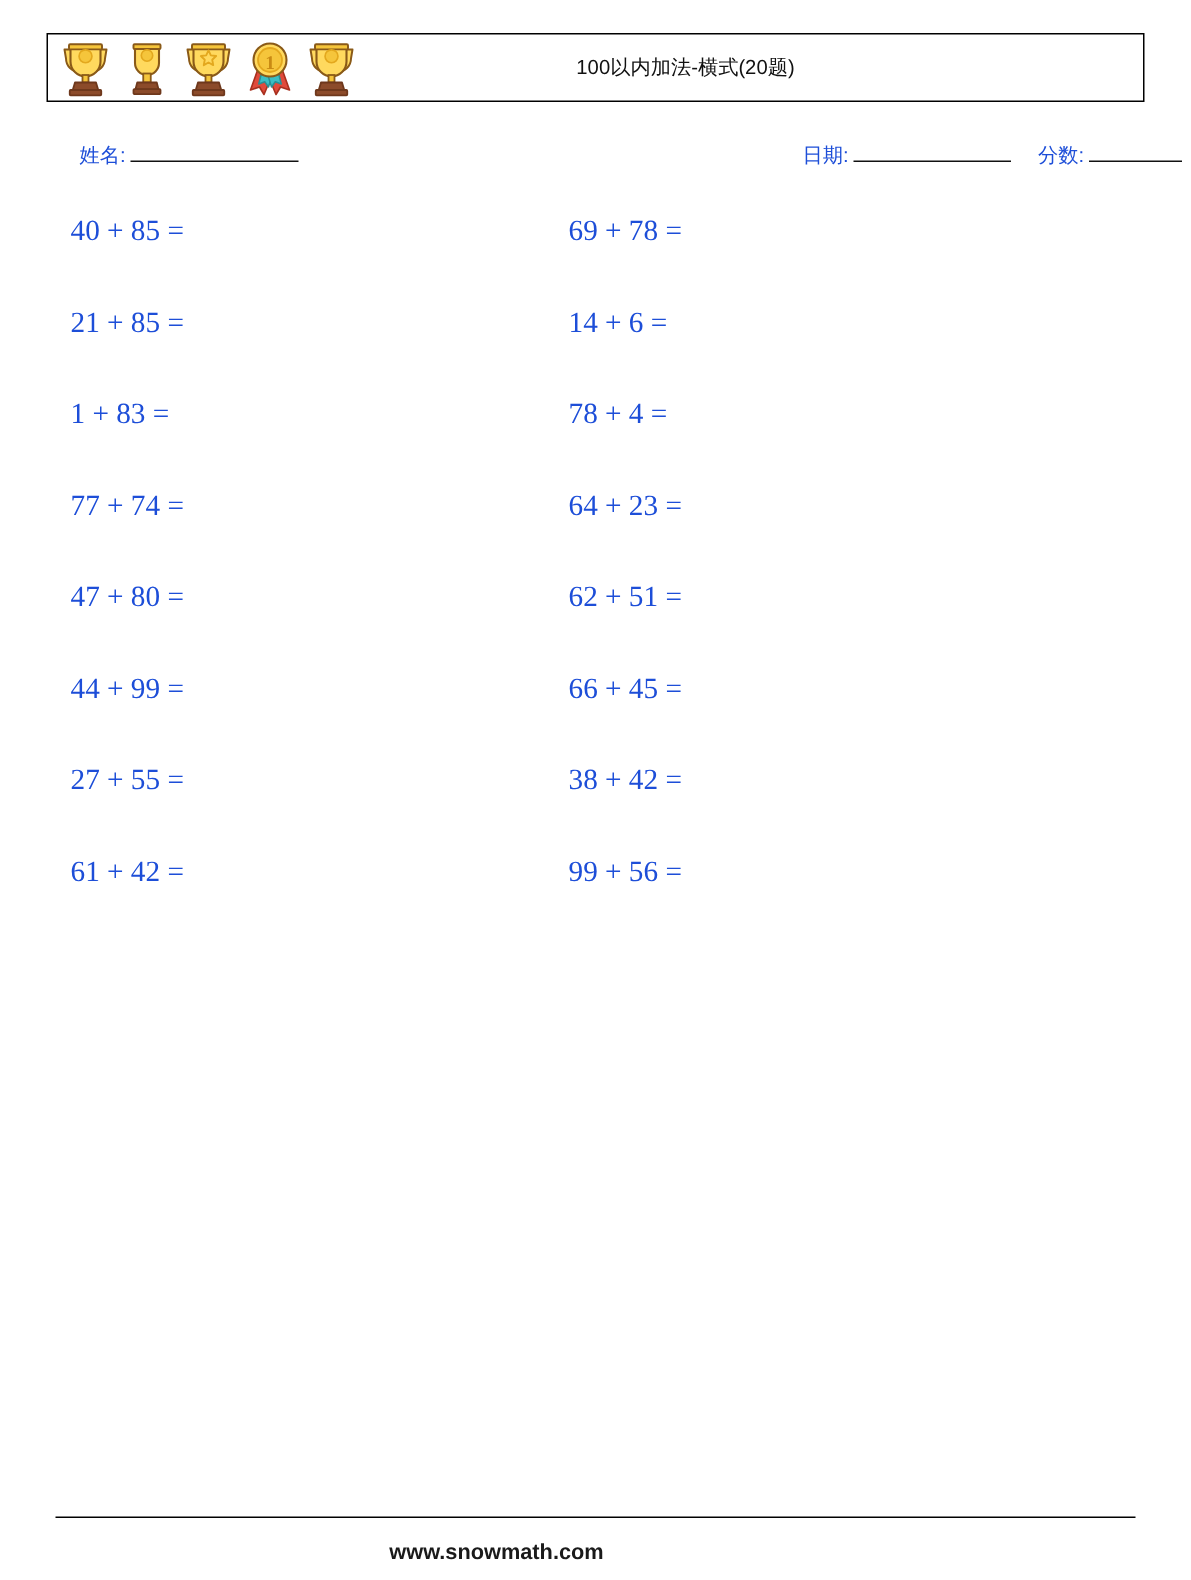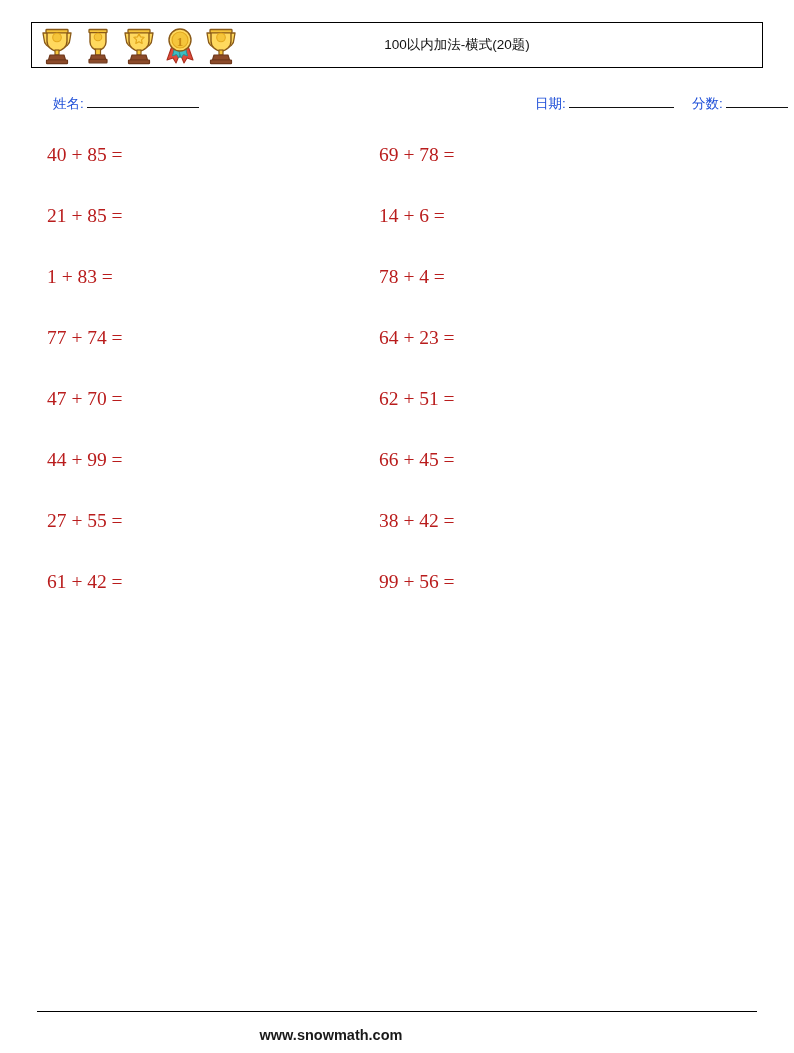--- a/index.html
+++ b/index.html
@@ -96,21 +96,21 @@
   }
   .problem-row {
     position: relative;
     height: 61px;
   }
   .problem {
     position: absolute;
     top: 0;
     font-family: "Liberation Serif", "DejaVu Serif", serif;
     font-size: 19.5px;
-    color: #b91c1c;
+    color: #1d4ed8;
     white-space: nowrap;
     line-height: 30px;
   }
   .col-left  { left: 47px;  }
   .col-right { left: 379px; }
 
   
   #footer-rule {
     position: absolute;
     left: 37px;
@@ -225,21 +225,21 @@
   </div>
   <div class="problem-row">
     <div class="problem col-left">1 + 83 =</div>
     <div class="problem col-right">78 + 4 =</div>
   </div>
   <div class="problem-row">
     <div class="problem col-left">77 + 74 =</div>
     <div class="problem col-right">64 + 23 =</div>
   </div>
   <div class="problem-row">
-    <div class="problem col-left">47 + 70 =</div>
+    <div class="problem col-left">47 + 80 =</div>
     <div class="problem col-right">62 + 51 =</div>
   </div>
   <div class="problem-row">
     <div class="problem col-left">44 + 99 =</div>
     <div class="problem col-right">66 + 45 =</div>
   </div>
   <div class="problem-row">
     <div class="problem col-left">27 + 55 =</div>
     <div class="problem col-right">38 + 42 =</div>
   </div>

